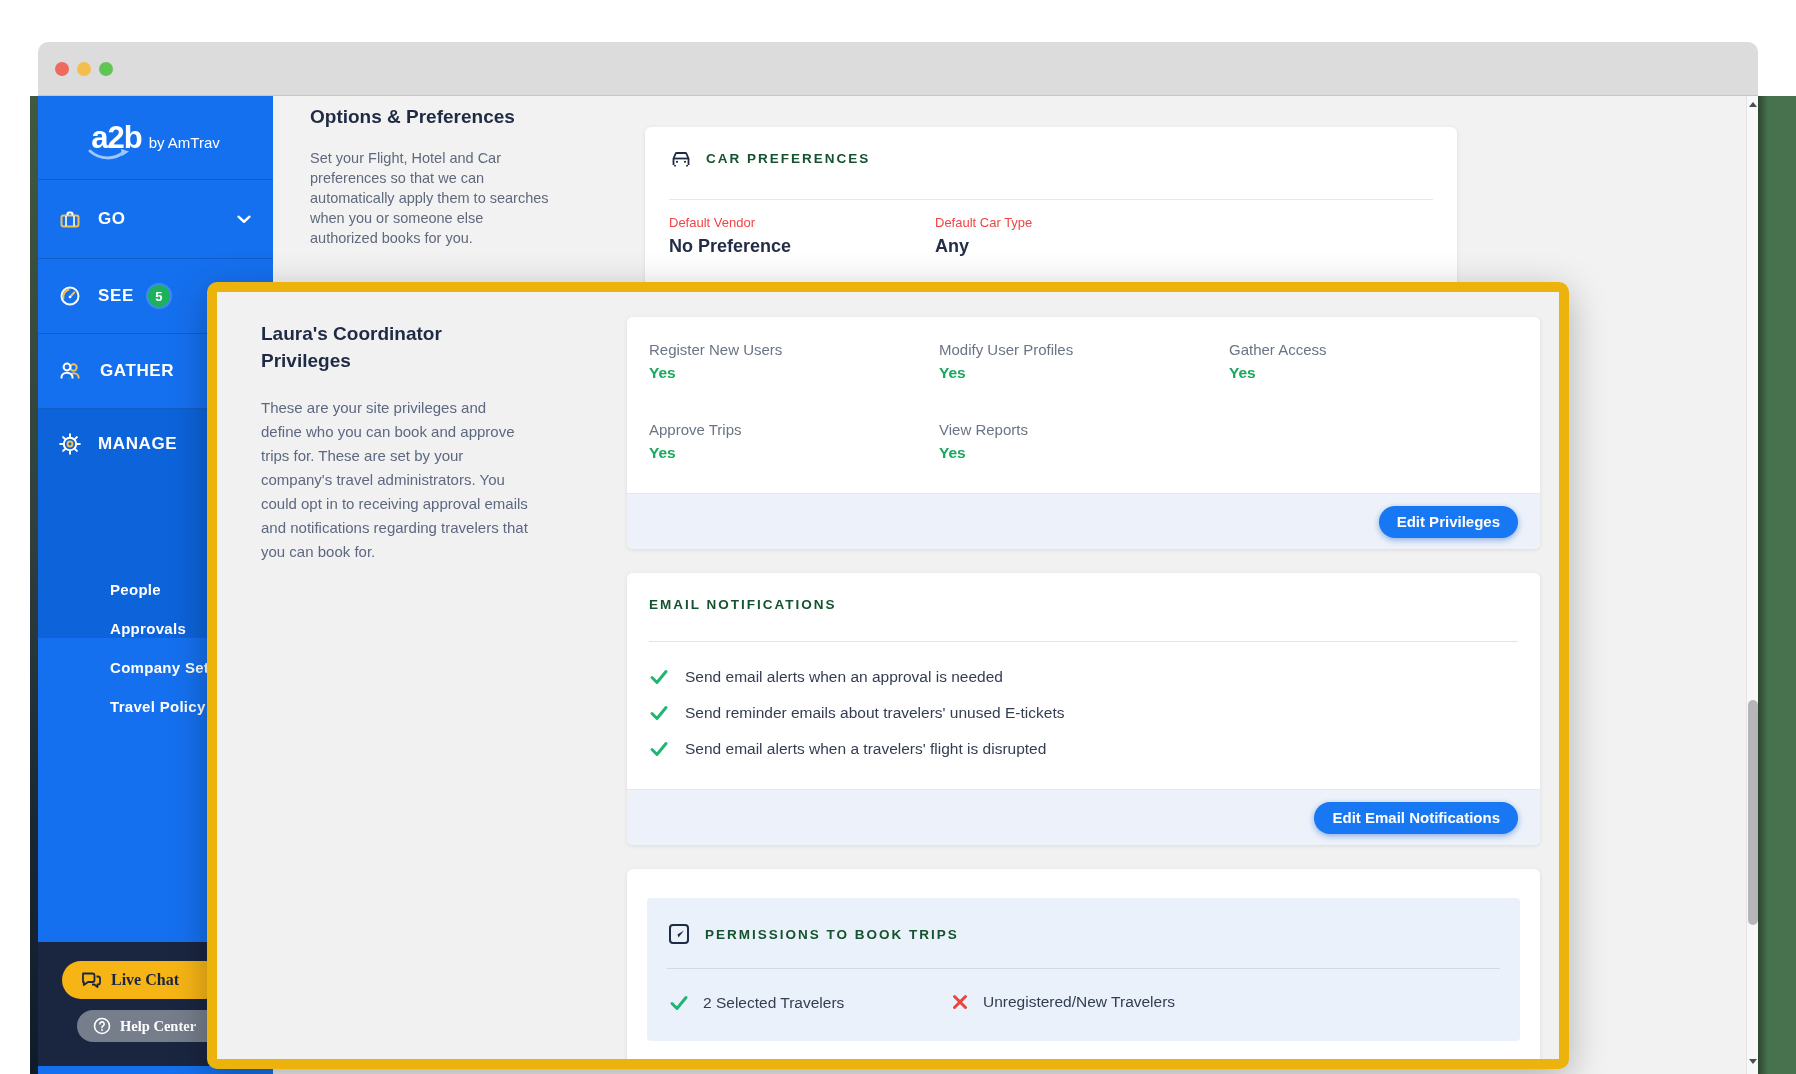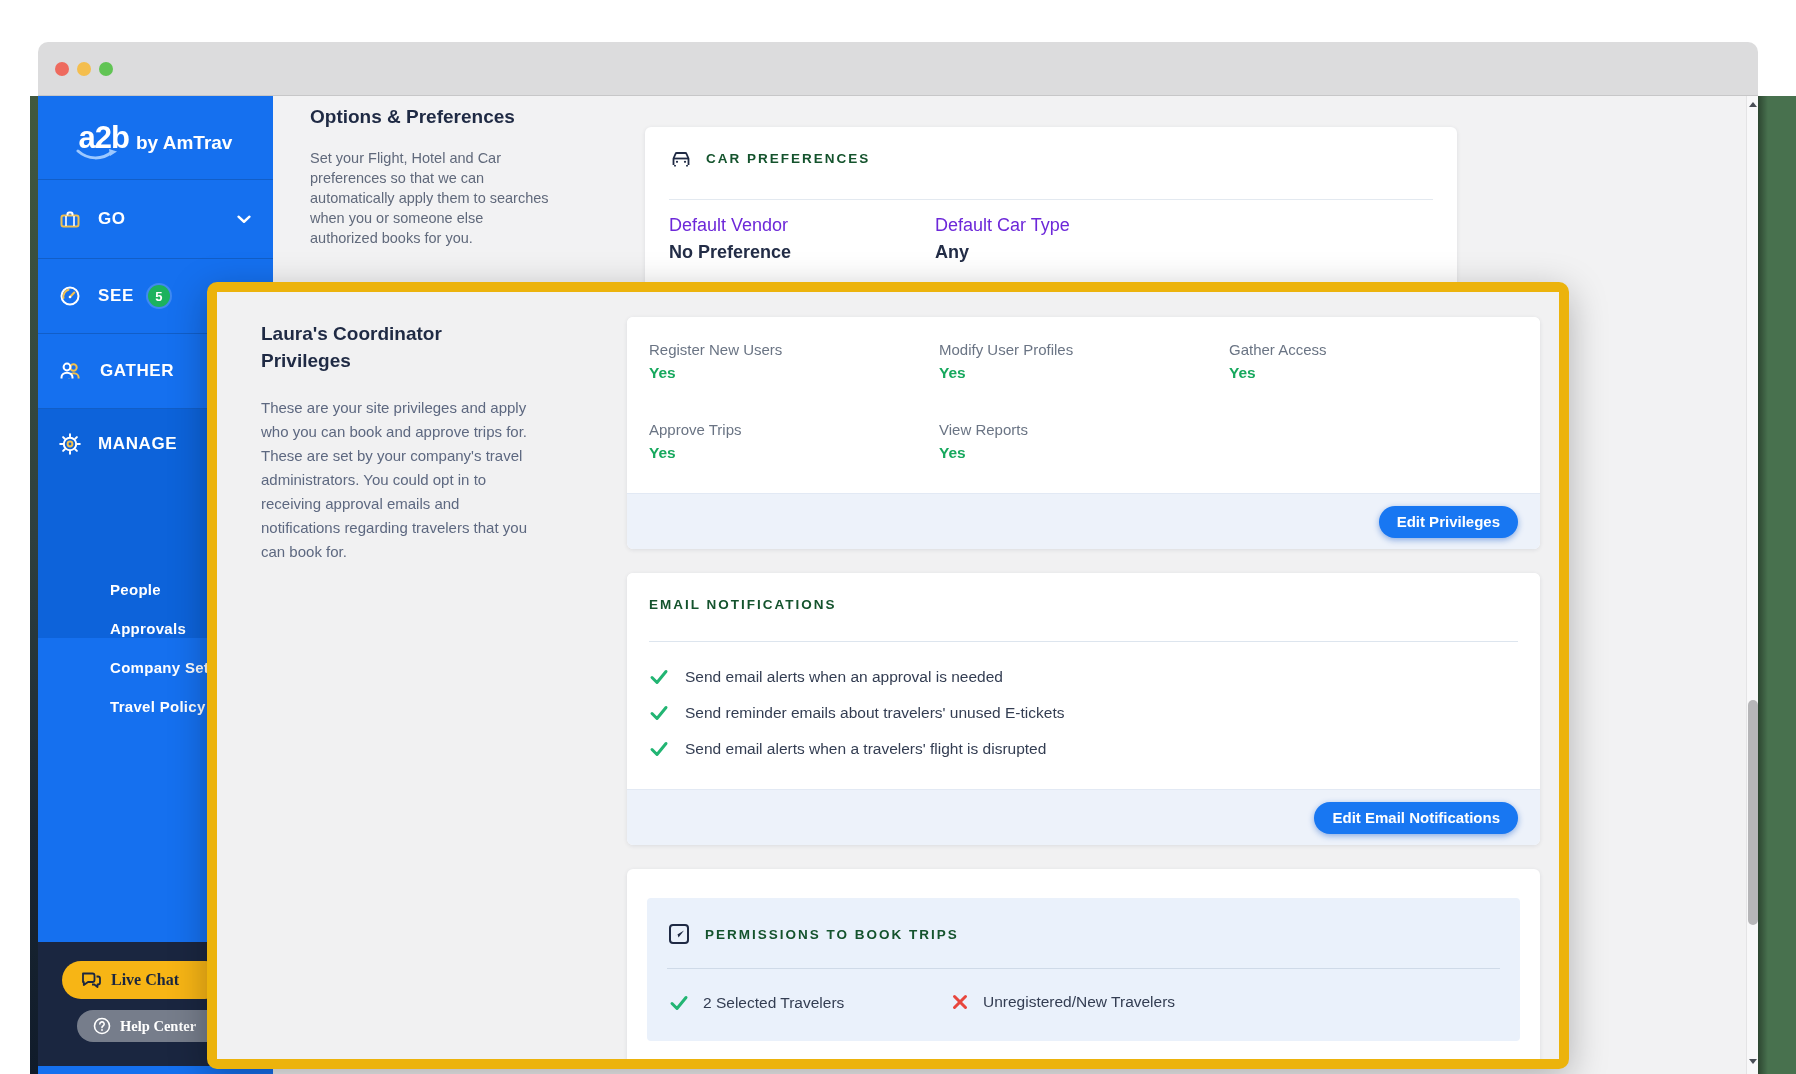--- a/index.html
+++ b/index.html
@@ -22,21 +22,21 @@
     background:linear-gradient(90deg, rgba(0,0,0,.38), rgba(0,0,0,0)); }
 
   
   .app { position:absolute; left:38px; top:96px; width:1720px; height:978px; background:#f2f2f3; }
 
   
   .sidebar { position:absolute; left:0; top:0; width:235px; height:978px; background:#1570ef; color:#fff; }
   .logo-row { position:absolute; left:0; top:0; width:235px; height:84px; display:flex; align-items:center; justify-content:center; gap:7px; border-bottom:1px solid rgba(0,0,0,.16); }
   .logo-brand { font-size:31px; font-weight:bold; letter-spacing:-1px; position:relative; line-height:1; }
   .logo-swoosh { position:absolute; left:-3px; bottom:-9px; }
-  .logo-byline { font-size:19px; font-weight:bold; margin-top:10px; }
+  .logo-byline { font-size:15px; font-weight:normal; margin-top:10px; }
   .nav-item { position:absolute; left:0; width:235px; height:75px; display:flex; align-items:center;
     padding-left:20px; gap:16px; border-bottom:1px solid rgba(0,0,0,.16); cursor:pointer; }
   .nav-label { font-size:17px; font-weight:bold; letter-spacing:.6px; }
   .nav-go { top:84px; height:79px; } .nav-see { top:163px; } .nav-gather { top:238px; }
   .manage-section { position:absolute; left:0; top:313px; width:235px; height:229px; background:#0d63da; }
   .nav-manage { position:relative; top:0; border-bottom:none; height:70px; }
   .chevron { position:absolute; right:18px; }
   .badge { min-width:22px; height:22px; border-radius:11px; background:#1cb25d; box-shadow:0 0 0 2px rgba(255,255,255,.18);
     color:#fff; font-size:13px; font-weight:bold; display:flex; align-items:center; justify-content:center; margin-left:-2px; }
   .subitem { position:absolute; left:72px; font-size:15px; font-weight:bold; letter-spacing:.3px; white-space:nowrap; cursor:pointer; }
@@ -50,21 +50,21 @@
 
   
   .page-title { position:absolute; left:272px; top:10px; font-size:19px; font-weight:bold; color:#1f2a44; }
   .page-desc { position:absolute; left:272px; top:52px; width:245px; font-size:14.5px; line-height:20px; color:#60697b; }
 
   .card { background:#fff; border-radius:6px; box-shadow:0 1px 4px rgba(25,35,60,.10); }
   .car-card { position:absolute; left:607px; top:31px; width:812px; height:200px; }
   .car-head { position:absolute; left:24px; top:20px; display:flex; align-items:center; gap:13px; }
   .sec-title { font-size:13.5px; font-weight:bold; letter-spacing:2px; color:#14532d; }
   .car-divider { position:absolute; left:24px; right:24px; top:72px; height:1px; background:#e3e9f0; }
-  .field-label { font-size:18px; color:#6d28d9; }
+  .field-label { font-size:13px; color:#ef4444; }
   .field-value { font-size:18px; font-weight:bold; color:#232d47; margin-top:6px; }
   .car-f0 { position:absolute; left:24px; top:88px; } .car-f1 { position:absolute; left:290px; top:88px; }
 
   
   .scrollbar { position:absolute; left:1708px; top:0; width:12px; height:978px; background:#f8f8f9; border-left:1px solid #e4e4e5; }
   .sb-thumb { position:absolute; left:1px; top:604px; width:10px; height:225px; background:#b6b6b8; border-radius:5px; cursor:pointer; }
   .sb-up { position:absolute; left:1px; top:6px; width:0; height:0; margin-left:1px;
     border-left:4px solid transparent; border-right:4px solid transparent; border-bottom:5px solid #4a4f57; cursor:pointer; }
   .sb-down { position:absolute; left:1px; bottom:10px; width:0; height:0; margin-left:1px;
     border-left:4px solid transparent; border-right:4px solid transparent; border-top:5px solid #4a4f57; cursor:pointer; }
@@ -260,21 +260,21 @@
       <div class="sb-up"></div>
       <div class="sb-thumb"></div>
       <div class="sb-down"></div>
     </div>
   </div>
 
   <div class="spotlight">
 
     <div class="sp-leftcol">
       <div class="sp-heading">Laura's Coordinator Privileges</div>
-      <div class="sp-desc">These are your site privileges and apply who you can book and approve trips for. These are set by your company's travel administrators. You could opt in to receiving approval emails and notifications regarding travelers that you can book for.</div>
+      <div class="sp-desc">These are your site privileges and define who you can book and approve trips for. These are set by your company's travel administrators. You could opt in to receiving approval emails and notifications regarding travelers that you can book for.</div>
     </div>
 
     <div class="sp-cards">
 
       <div class="card priv-card">
         <div class="priv-body">
           <div class="priv-cell pc-0">
             <div class="priv-label">Register New Users</div>
             <div class="priv-value">Yes</div>
           </div>

